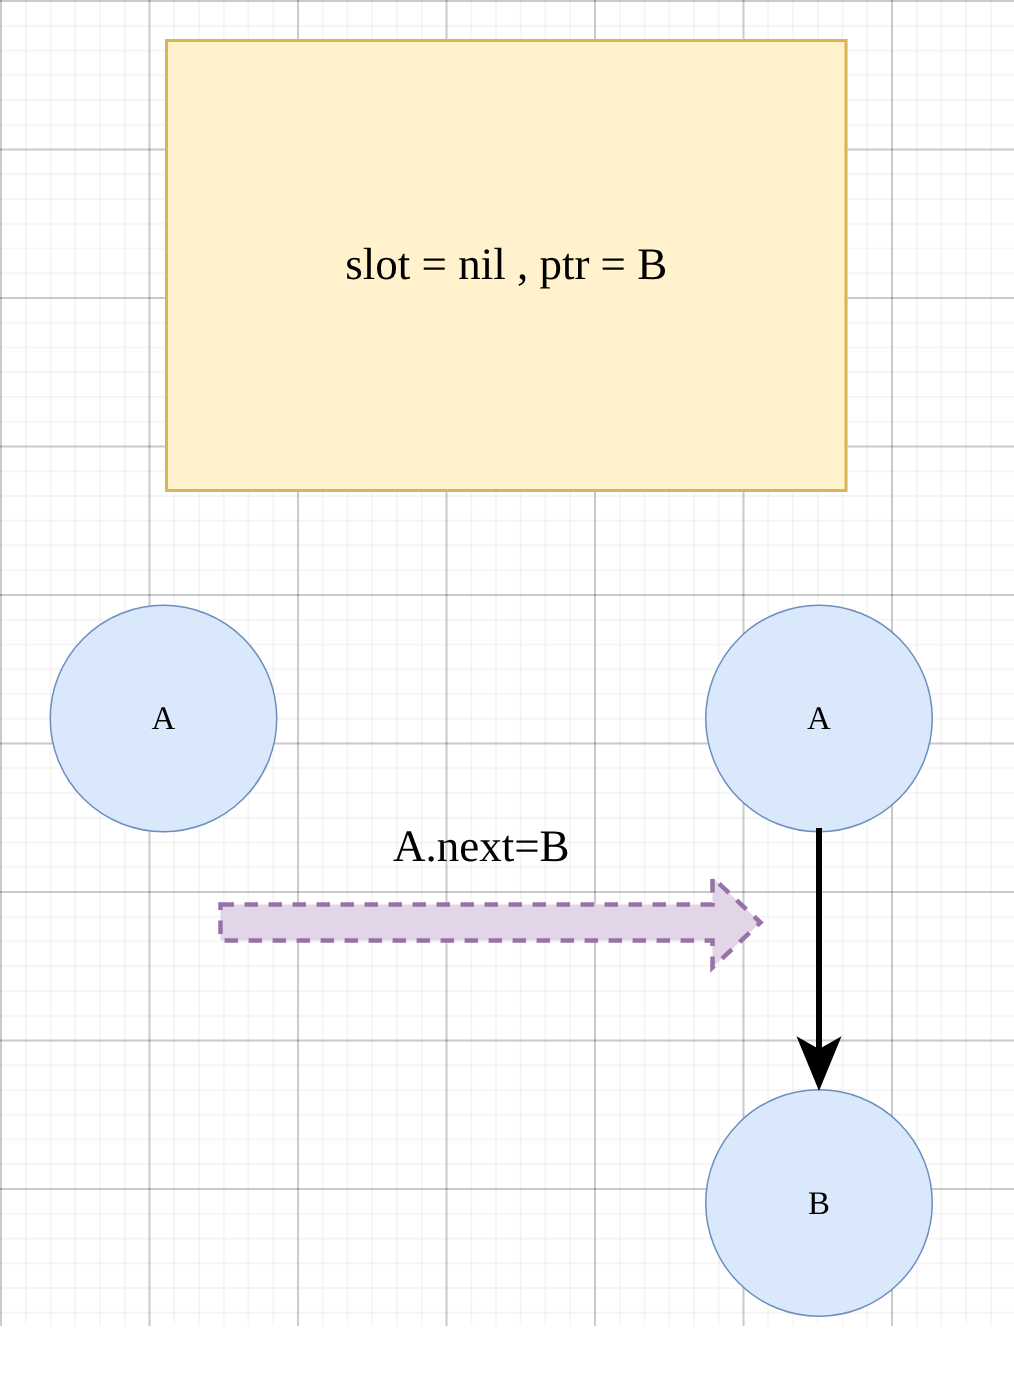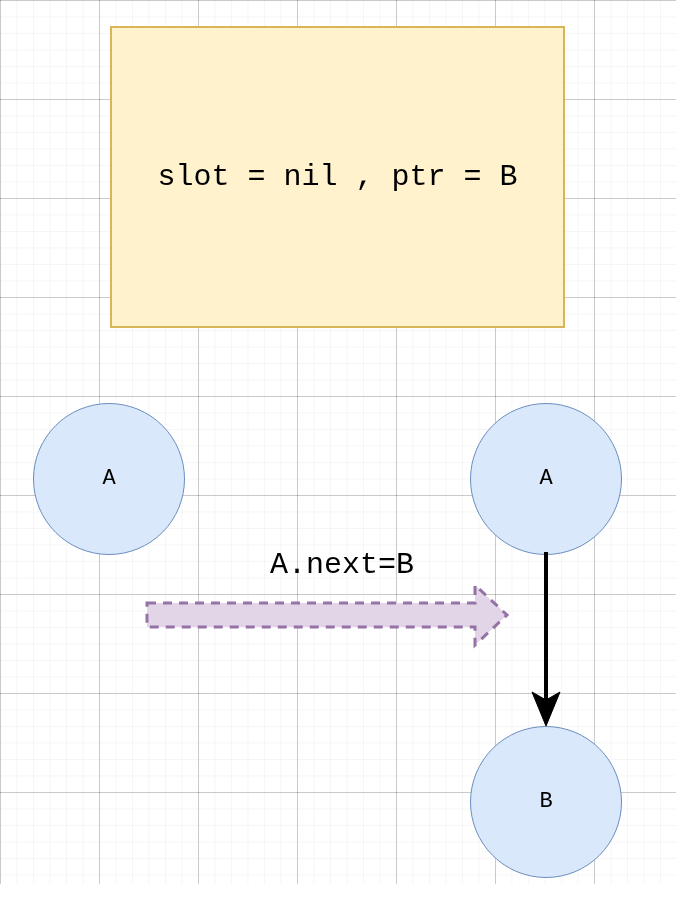--- a/index.html
+++ b/index.html
@@ -17,21 +17,21 @@
       linear-gradient(to right, rgba(0,0,0,0.035) 1px, transparent 1px),
       linear-gradient(to bottom, rgba(0,0,0,0.035) 1px, transparent 1px),
       linear-gradient(to right, rgba(0,0,0,0.18) 1px, transparent 1px),
       linear-gradient(to bottom, rgba(0,0,0,0.18) 1px, transparent 1px);
     background-size:
       16.5px 16.5px,
       16.5px 16.5px,
       99px 99px,
       99px 99px;
     background-position: 0 0.5px, 0.5px 0, 0 0.5px, 0.5px 0;
-    font-family: Liberation Mono, monospace;
+    font-family: Liberation Serif, serif;
   }
 
   
   .note-box {
     position: absolute;
     left: 110px;
     top: 26px;
     width: 455px;
     height: 302px;
     background: #fff2cc;
@@ -81,21 +81,21 @@
     height: 70px;
   }
   .block-arrow-wrap svg { display: block; overflow: visible; }
 
   
   .arrow-label {
     position: absolute;
     left: 262px;
     top: 548px;
     width: 160px;
-    text-align: center;
+    text-align: left;
     font-size: 30px;
     color: #000000;
     white-space: nowrap;
   }
 
   
   .connector-wrap {
     position: absolute;
     left: 516px;
     top: 548px;

